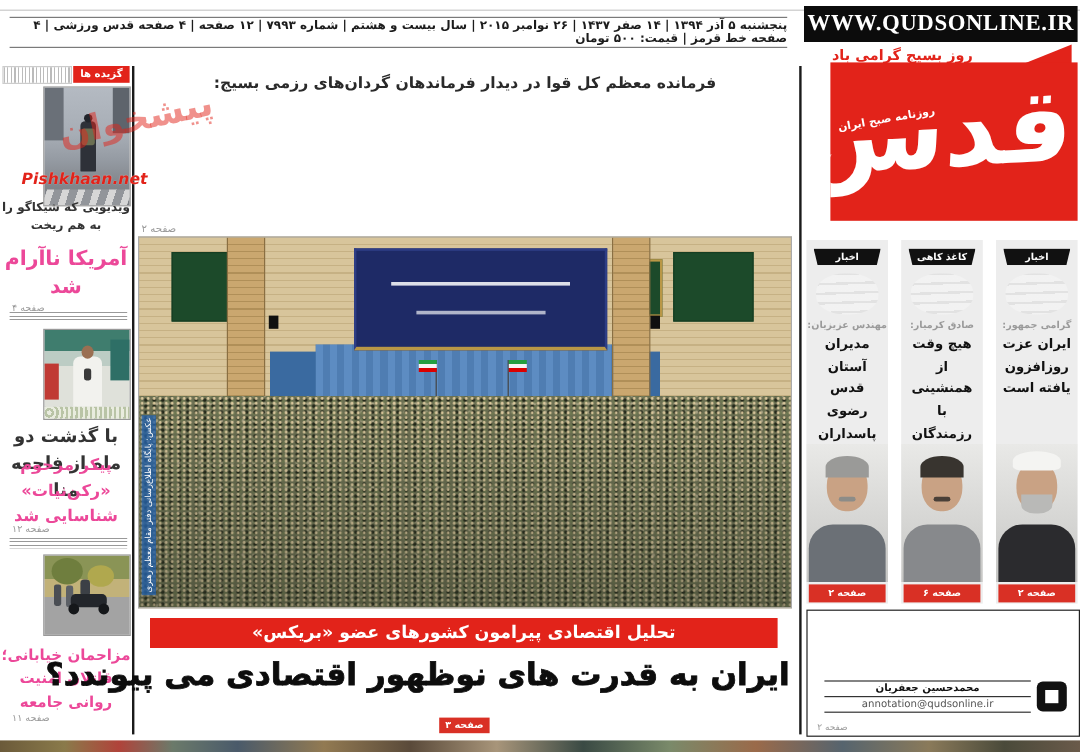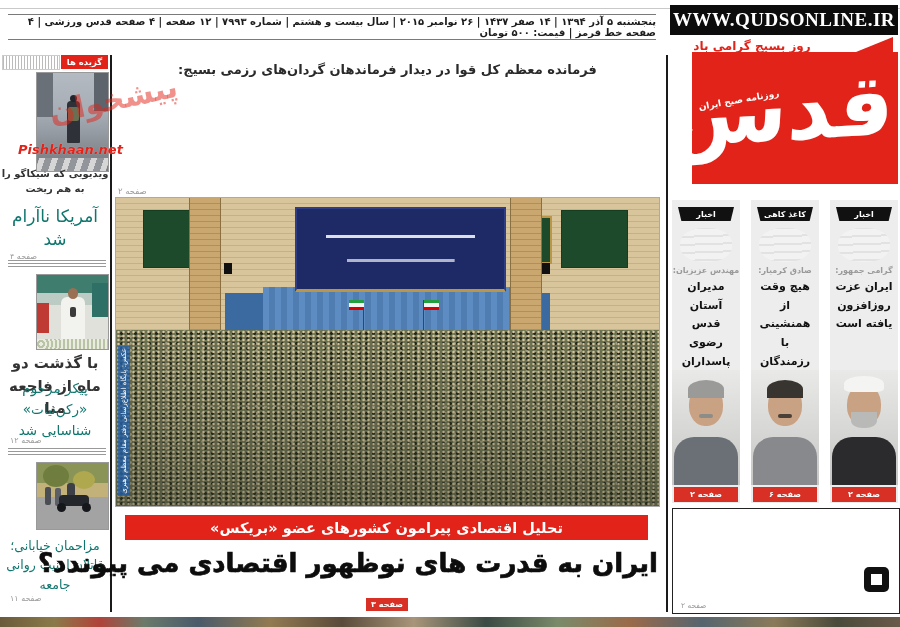--- a/index.html
+++ b/index.html
@@ -30,21 +30,21 @@
   .rule-right{position:absolute;left:666px;top:55px;width:1.5px;height:557px;background:#1a1a1a;}
 
   
   .excerpt-dots{position:absolute;left:2px;top:55px;width:56px;height:13px;border:1px solid #ccc;
     background:repeating-linear-gradient(90deg,#bbb 0 1px,transparent 1px 3px);}
   .excerpt-tab{position:absolute;left:61px;top:55px;width:47px;height:14px;background:#e2231a;color:#fff;
     font-size:8.5px;font-weight:bold;display:flex;align-items:center;justify-content:center;direction:rtl;}
   .sb-photo{position:absolute;left:36px;width:71px;border:1px solid #999;overflow:hidden;}
   .sb-kicker{position:absolute;left:0;width:110px;text-align:center;font-size:10px;font-weight:bold;
     color:#333;direction:rtl;line-height:1.5;}
-  .sb-title{position:absolute;left:0;width:110px;text-align:center;font-weight:normal;color:#0f766e;
+  .sb-title{position:absolute;left:0;width:110px;text-align:center;font-weight:bold;color:#ec4899;
     direction:rtl;}
   .sb-page{position:absolute;left:10px;font-size:8px;color:#999;direction:rtl;}
   .sb-divider{position:absolute;left:8px;width:98px;height:9px;
     background:repeating-linear-gradient(180deg,#999 0 1px,transparent 1px 3px);}
   .wm-script{position:absolute;left:48px;top:82px;font-size:30px;font-weight:bold;color:rgba(226,35,26,.5);
     transform:rotate(-12deg);direction:rtl;z-index:30;}
   .wm-url{position:absolute;left:18px;top:142px;font-size:13px;font-weight:bold;font-style:italic;
     color:#e2231a;z-index:30;text-shadow:0 0 1px rgba(255,255,255,.6);}
 
   
@@ -313,19 +313,23 @@
         <div class="p-body"></div>
       </div>
       <div class="panel-page">صفحه ۲</div>
     </div>
 
   </div>
 
   <div class="note">
     <div class="note-author">
       <div class="note-sign"></div>
+      <div class="note-lines">
+        <div class="note-name">محمدحسین جعفریان</div>
+        <div class="note-email">annotation@qudsonline.ir</div>
+      </div>
     </div>
     <div class="note-page">صفحه ۲</div>
   </div>
 
   <div class="bottom-strip"></div>
 
 </div>
 
 </body></html>

